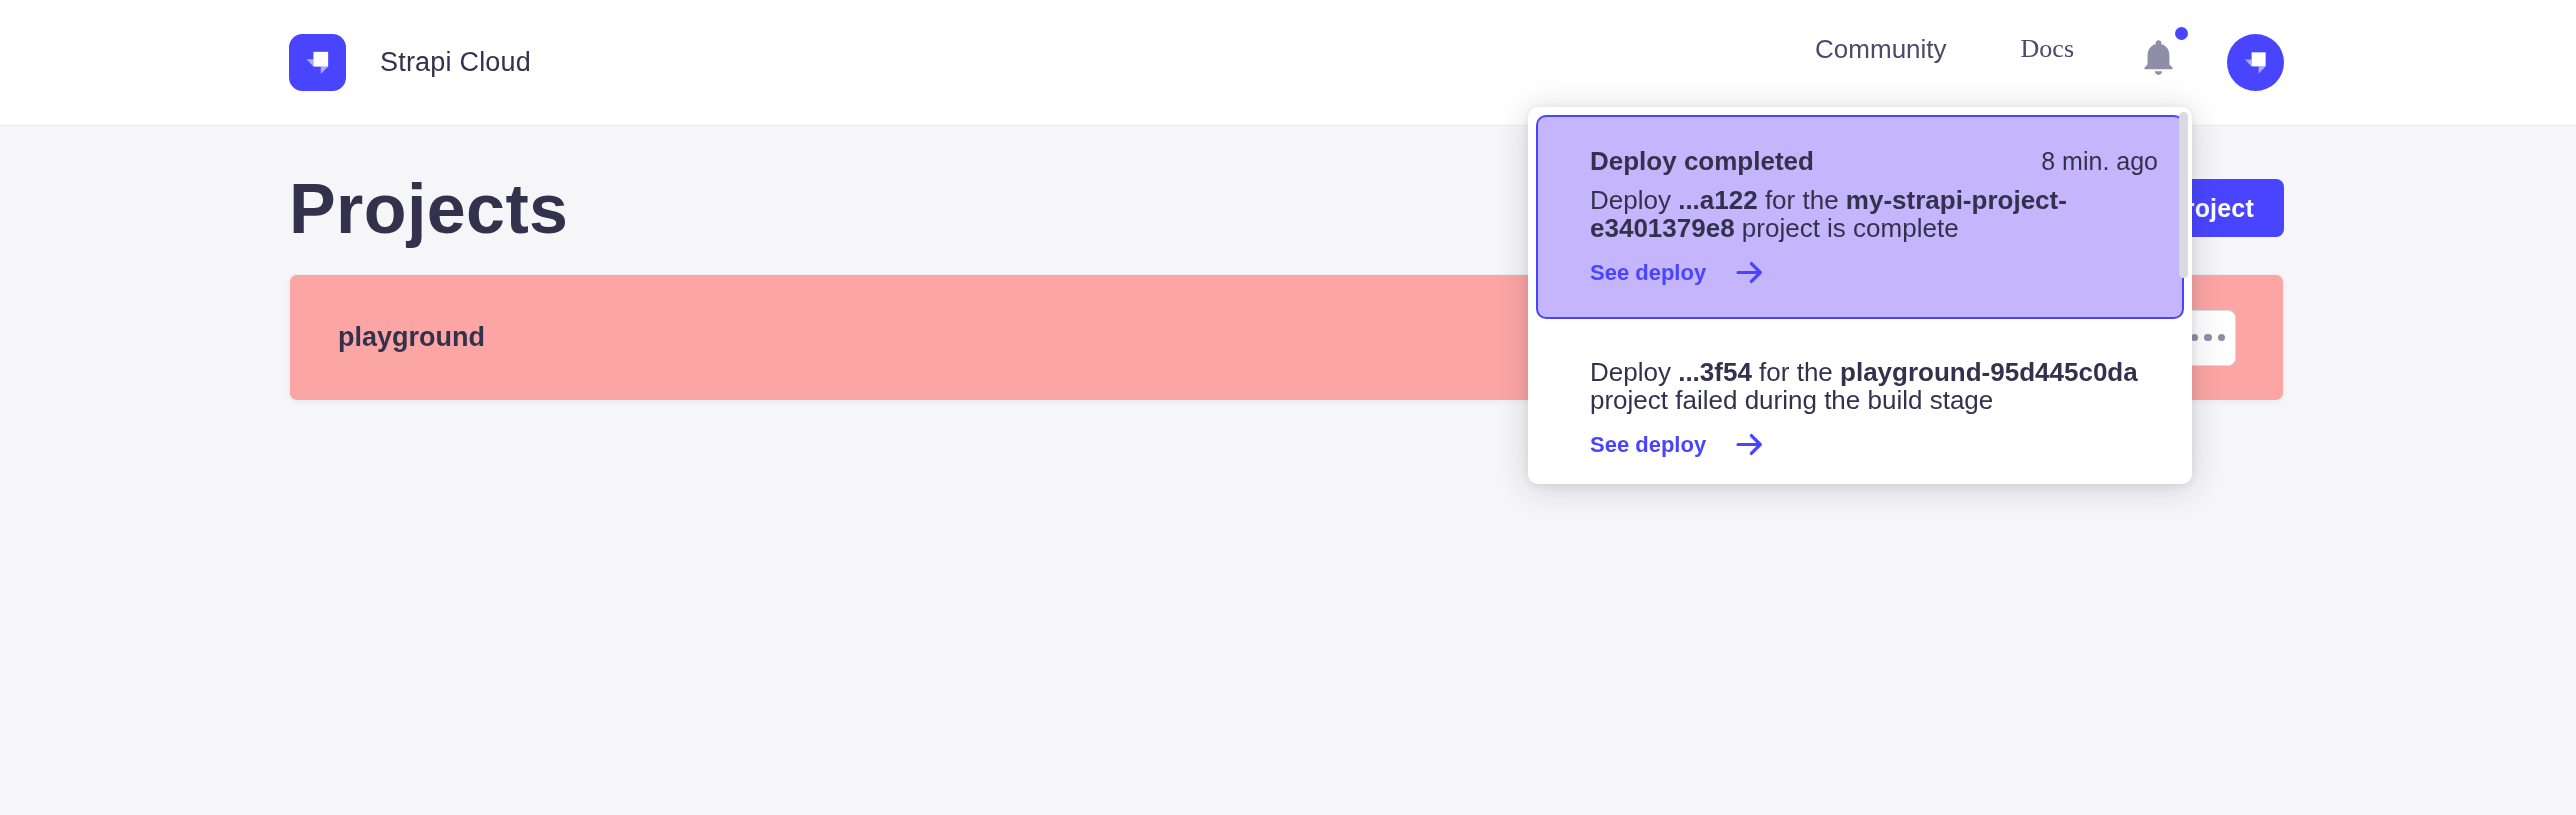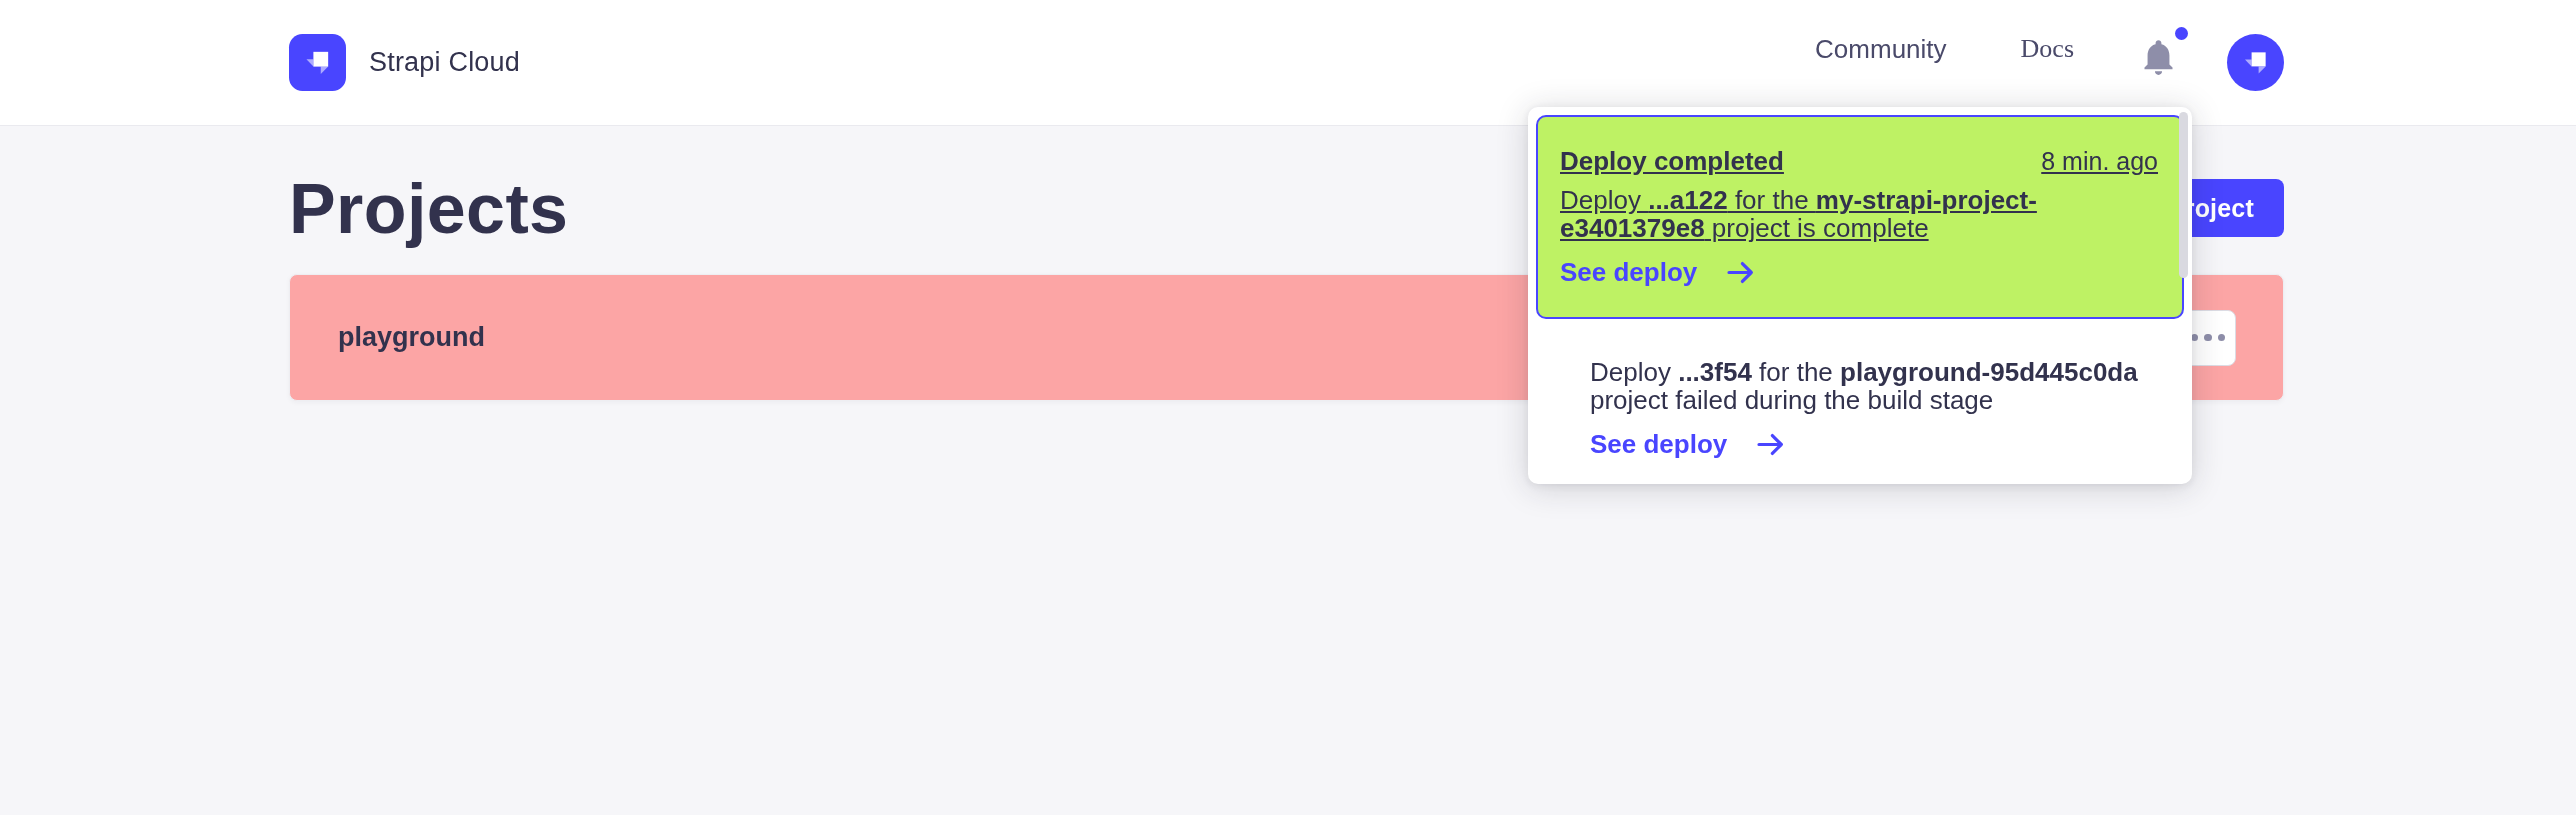--- a/index.html
+++ b/index.html
@@ -16,21 +16,21 @@
     position:relative;
     height:126px;
     background:#ffffff;
     border-bottom:1.8px solid #eaeaef;
     display:flex;
     align-items:center;
     justify-content:space-between;
     padding:0 292px 0 289px;
     z-index:10;
   }
-  .brand { display:flex; align-items:center; gap:23px; cursor:pointer; }
+  .brand { display:flex; align-items:center; gap:34px; cursor:pointer; }
   .brand-logo {
     width:57px; height:57px;
     background:#4945ff;
     border-radius:13.4px;
     display:flex; align-items:center; justify-content:center;
   }
   .brand-name { font-size:27px; font-weight:500; color:#32324d; letter-spacing:0.2px; }
 
   .header-right { display:flex; align-items:flex-start; }
   .nav-link {
@@ -93,36 +93,35 @@
     width:664px;
     background:#ffffff;
     border-radius:10px;
     box-shadow:0 3.6px 32px rgba(33,33,52,.18), 0 1.8px 7.2px rgba(33,33,52,.08);
     padding:8px 8px 9px 8px;
     z-index:50;
   }
   .notif-item { position:relative; }
   .notif-item.highlighted {
     border:2.7px solid #4945ff;
-    background:#bef264;
+    background:#c4b5fd;
     border-radius:10px;
-    padding:25px 24px 25px 22px;
+    padding:25px 24px 25px 52px;
     cursor:pointer;
-    text-decoration:underline;
   }
   .notif-item.plain { padding:34px 27px 10.7px 54px; }
   .notif-head { display:flex; align-items:baseline; justify-content:space-between; }
   .notif-title { font-size:26px; font-weight:700; line-height:39px; color:#32324d; }
   .notif-time { font-size:25px; font-weight:400; color:#32324d; }
   .notif-body { font-size:26px; line-height:28px; color:#32324d; margin-top:5.4px; }
   .notif-body b { font-weight:700; }
   .notif-link {
     display:inline-flex; align-items:center; gap:30px;
     margin-top:10.7px;
-    font-size:26px; font-weight:700; line-height:39px;
+    font-size:22px; font-weight:700; line-height:39px;
     color:#4945ff; text-decoration:none; cursor:pointer;
   }
   .notif-link svg { width:29px; height:25px; display:block; }
   .panel-scrollbar {
     position:absolute;
     top:5.4px; right:4.5px;
     width:9px; height:166px;
     background:#d9d9e0;
     border-radius:5.4px;
     cursor:grab;

